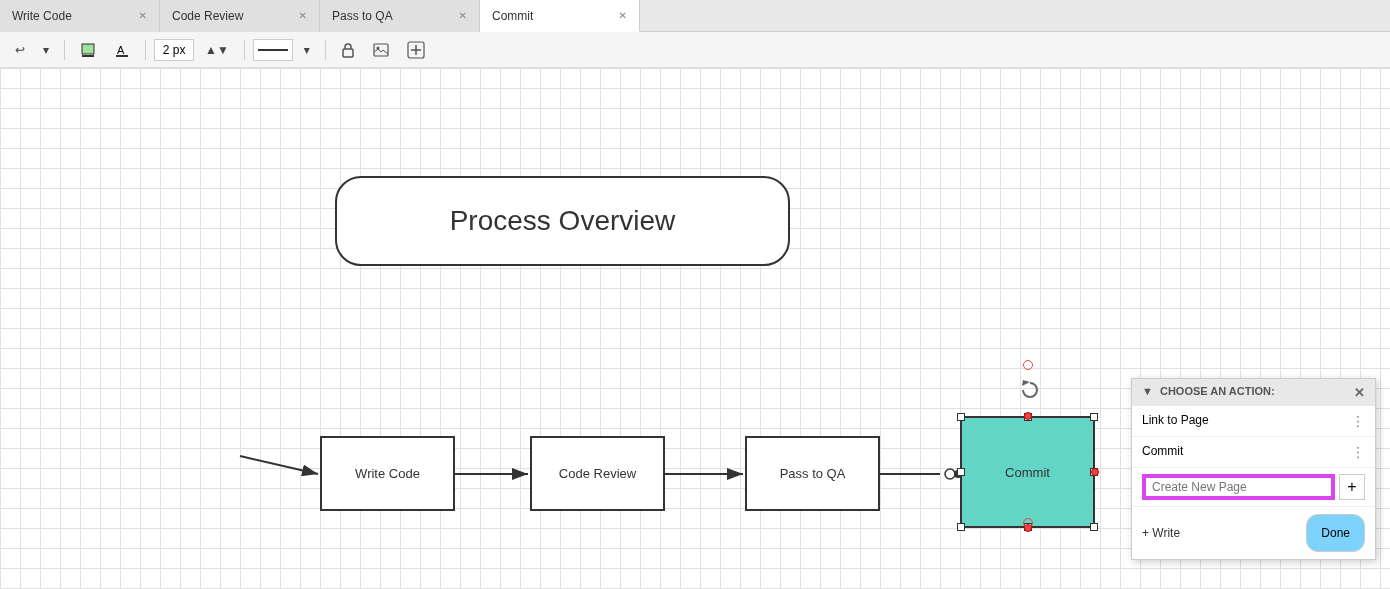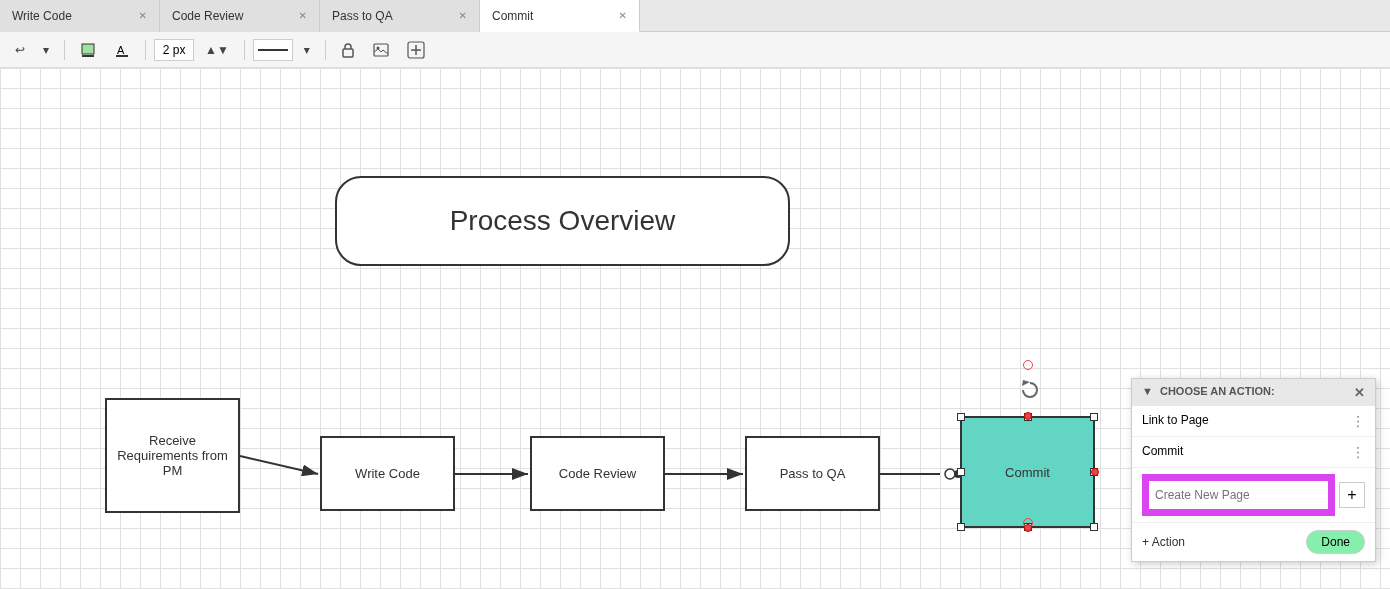--- a/index.html
+++ b/index.html
@@ -212,22 +212,22 @@
     }
     .action-input-row {
       display: flex;
       align-items: center;
       padding: 6px 10px;
       border-bottom: 1px solid #eee;
       gap: 4px;
     }
     .action-input {
       flex: 1;
-      height: 42px;
-      border: 7px solid #d946ef;
+      height: 26px;
+      border: 4px solid #d946ef;
       padding: 0 6px;
       font-size: 12px;
       color: #aaa;
     }
     .action-add-btn {
       width: 26px;
       height: 26px;
       border: 1px solid #ccc;
       background: #fff;
       cursor: pointer;
@@ -242,22 +242,22 @@
       justify-content: space-between;
       padding: 7px 10px;
     }
     .action-footer-left {
       cursor: pointer;
       color: #333;
       font-size: 12px;
     }
     .done-btn {
       border: 1px solid #ccc;
-      background: #86efac;
-      padding: 4px 14px;
+      background: #7dd3fc;
+      padding: 11px 14px;
       cursor: pointer;
       border-radius: 12px;
       font-size: 12px;
     }
   </style>
 </head>
 <body>
 
 <div class="tabs-bar">
   <div class="tab">
@@ -342,23 +342,20 @@
     </defs>
     <line x1="240" y1="388" x2="318" y2="406" stroke="#333" stroke-width="2" marker-end="url(#arrowhead)"></line>
     <line x1="455" y1="406" x2="528" y2="406" stroke="#333" stroke-width="2" marker-end="url(#arrowhead)"></line>
     <line x1="665" y1="406" x2="743" y2="406" stroke="#333" stroke-width="2" marker-end="url(#arrowhead)"></line>
     <line x1="880" y1="406" x2="940" y2="406" stroke="#333" stroke-width="2"></line>
 
     <circle cx="950" cy="406" r="5" fill="none" stroke="#333" stroke-width="1.5"></circle>
     <circle cx="958" cy="406" r="4" fill="#333"></circle>
   </svg>
 
-  <div class="node node-receive">
-    <span>Receive Requirements from PM</span>
-  </div>
 
   <div class="node node-write">
     <span>Write Code</span>
   </div>
 
   <div class="node node-review">
     <span>Code Review</span>
   </div>
 
   <div class="node node-qa">
@@ -407,18 +404,18 @@
     </div>
     <div class="action-item">
       <span>Commit</span>
       <span class="action-item-dots">⋮</span>
     </div>
     <div class="action-input-row">
       <input class="action-input" type="text" placeholder="Create New Page" style="">
       <button class="action-add-btn">+</button>
     </div>
     <div class="action-footer">
-      <span class="action-footer-left">+ Action</span>
+      <span class="action-footer-left">+ Write</span>
       <button class="done-btn">Done</button>
     </div>
   </div>
 
 </div>
 
 </body></html>

